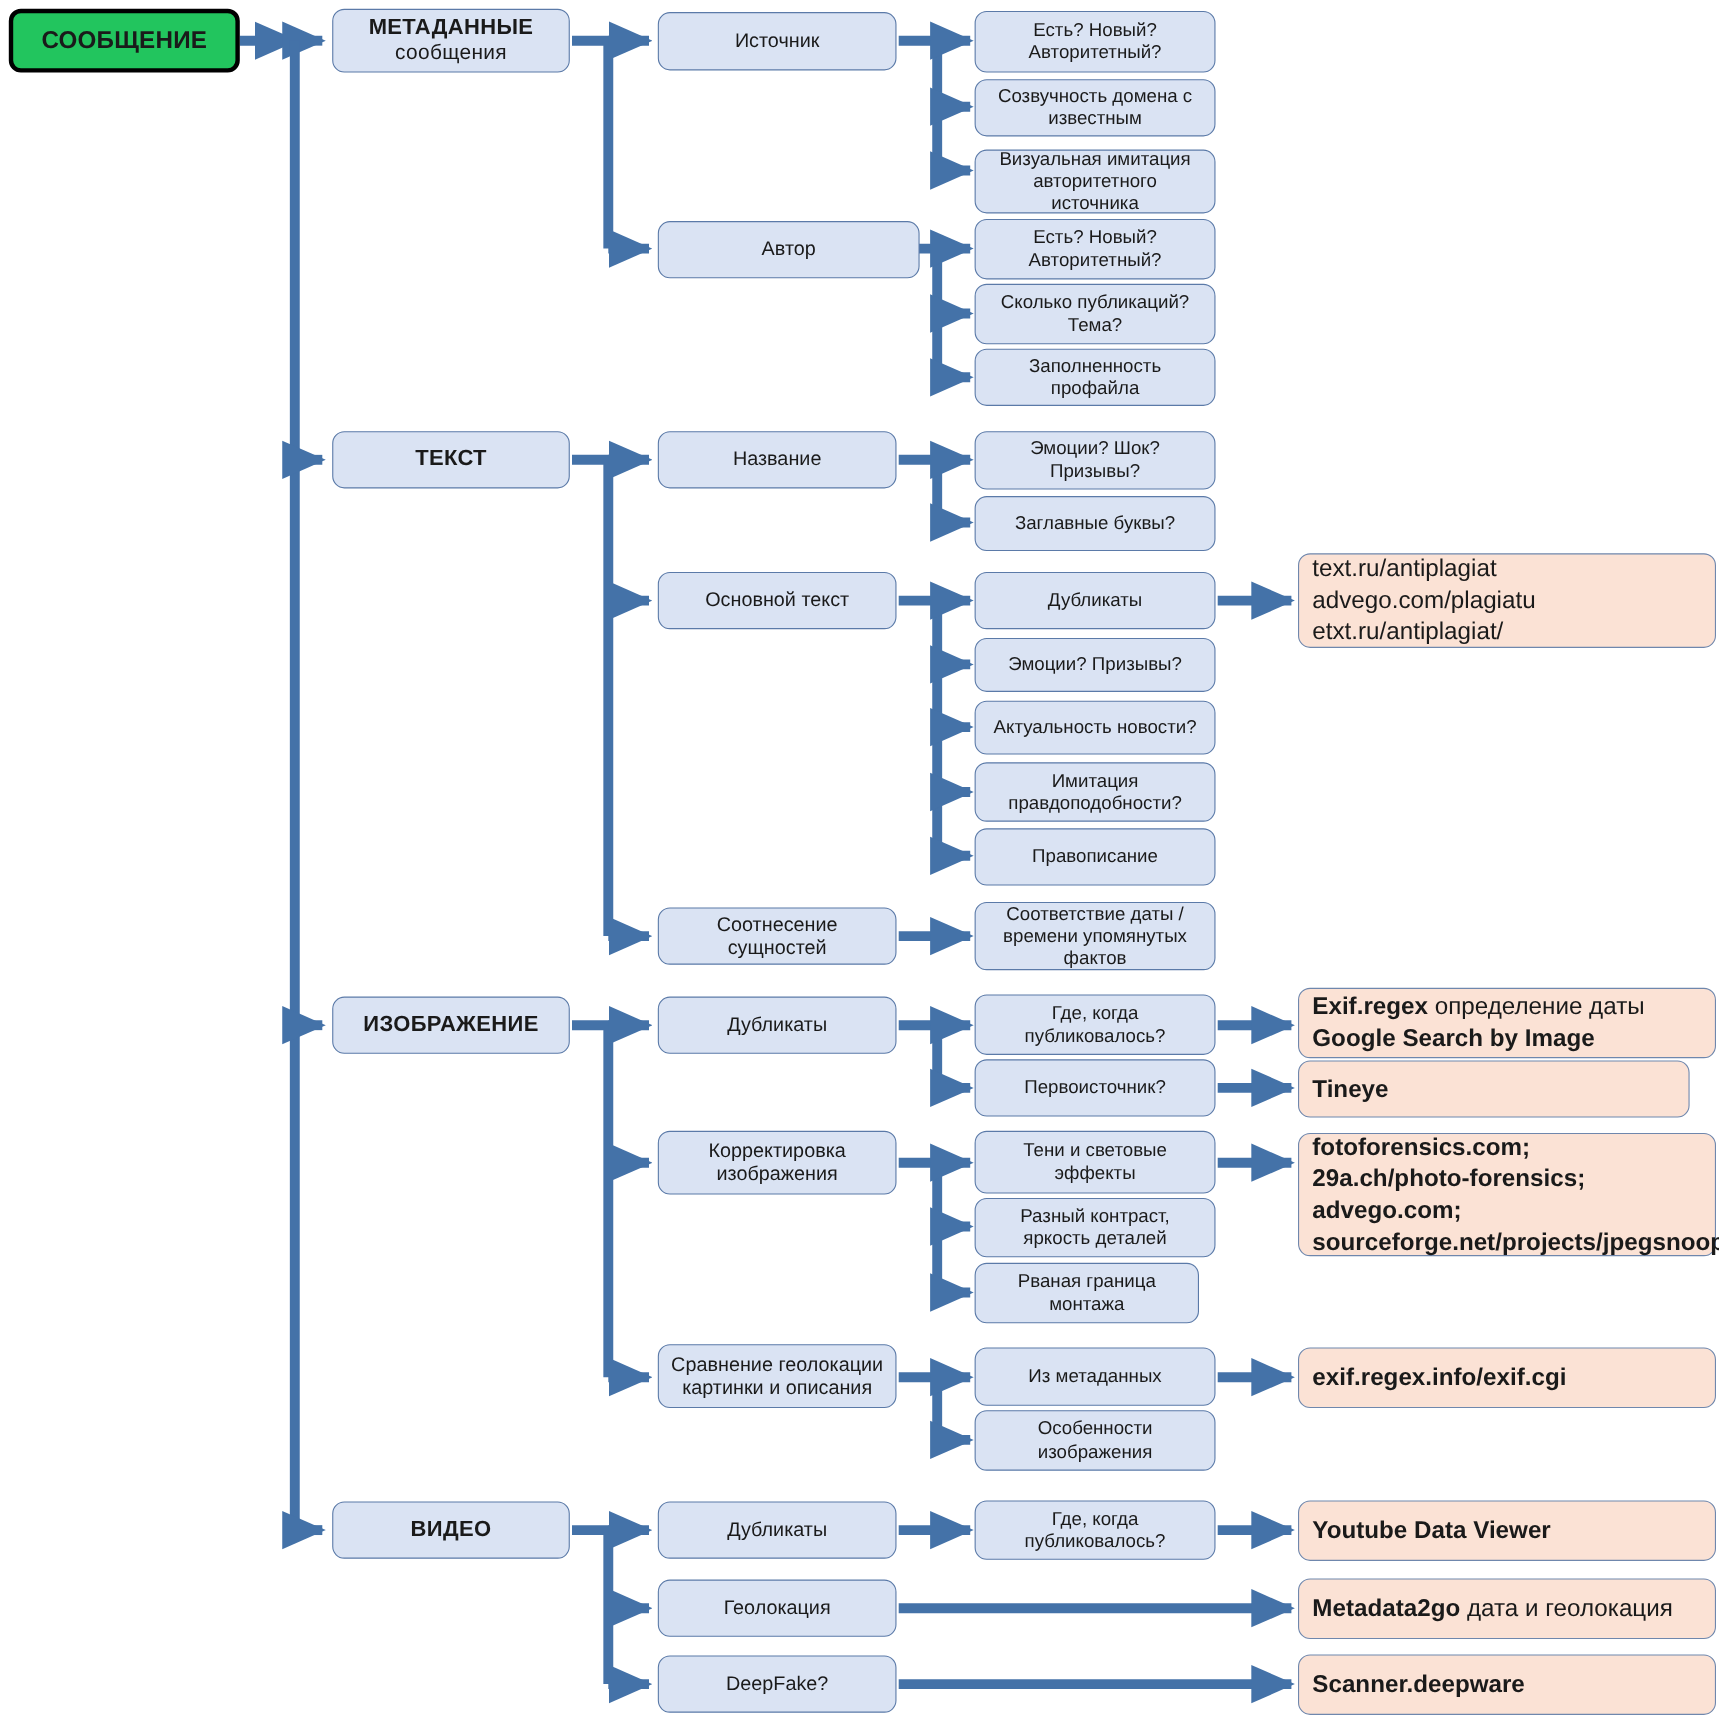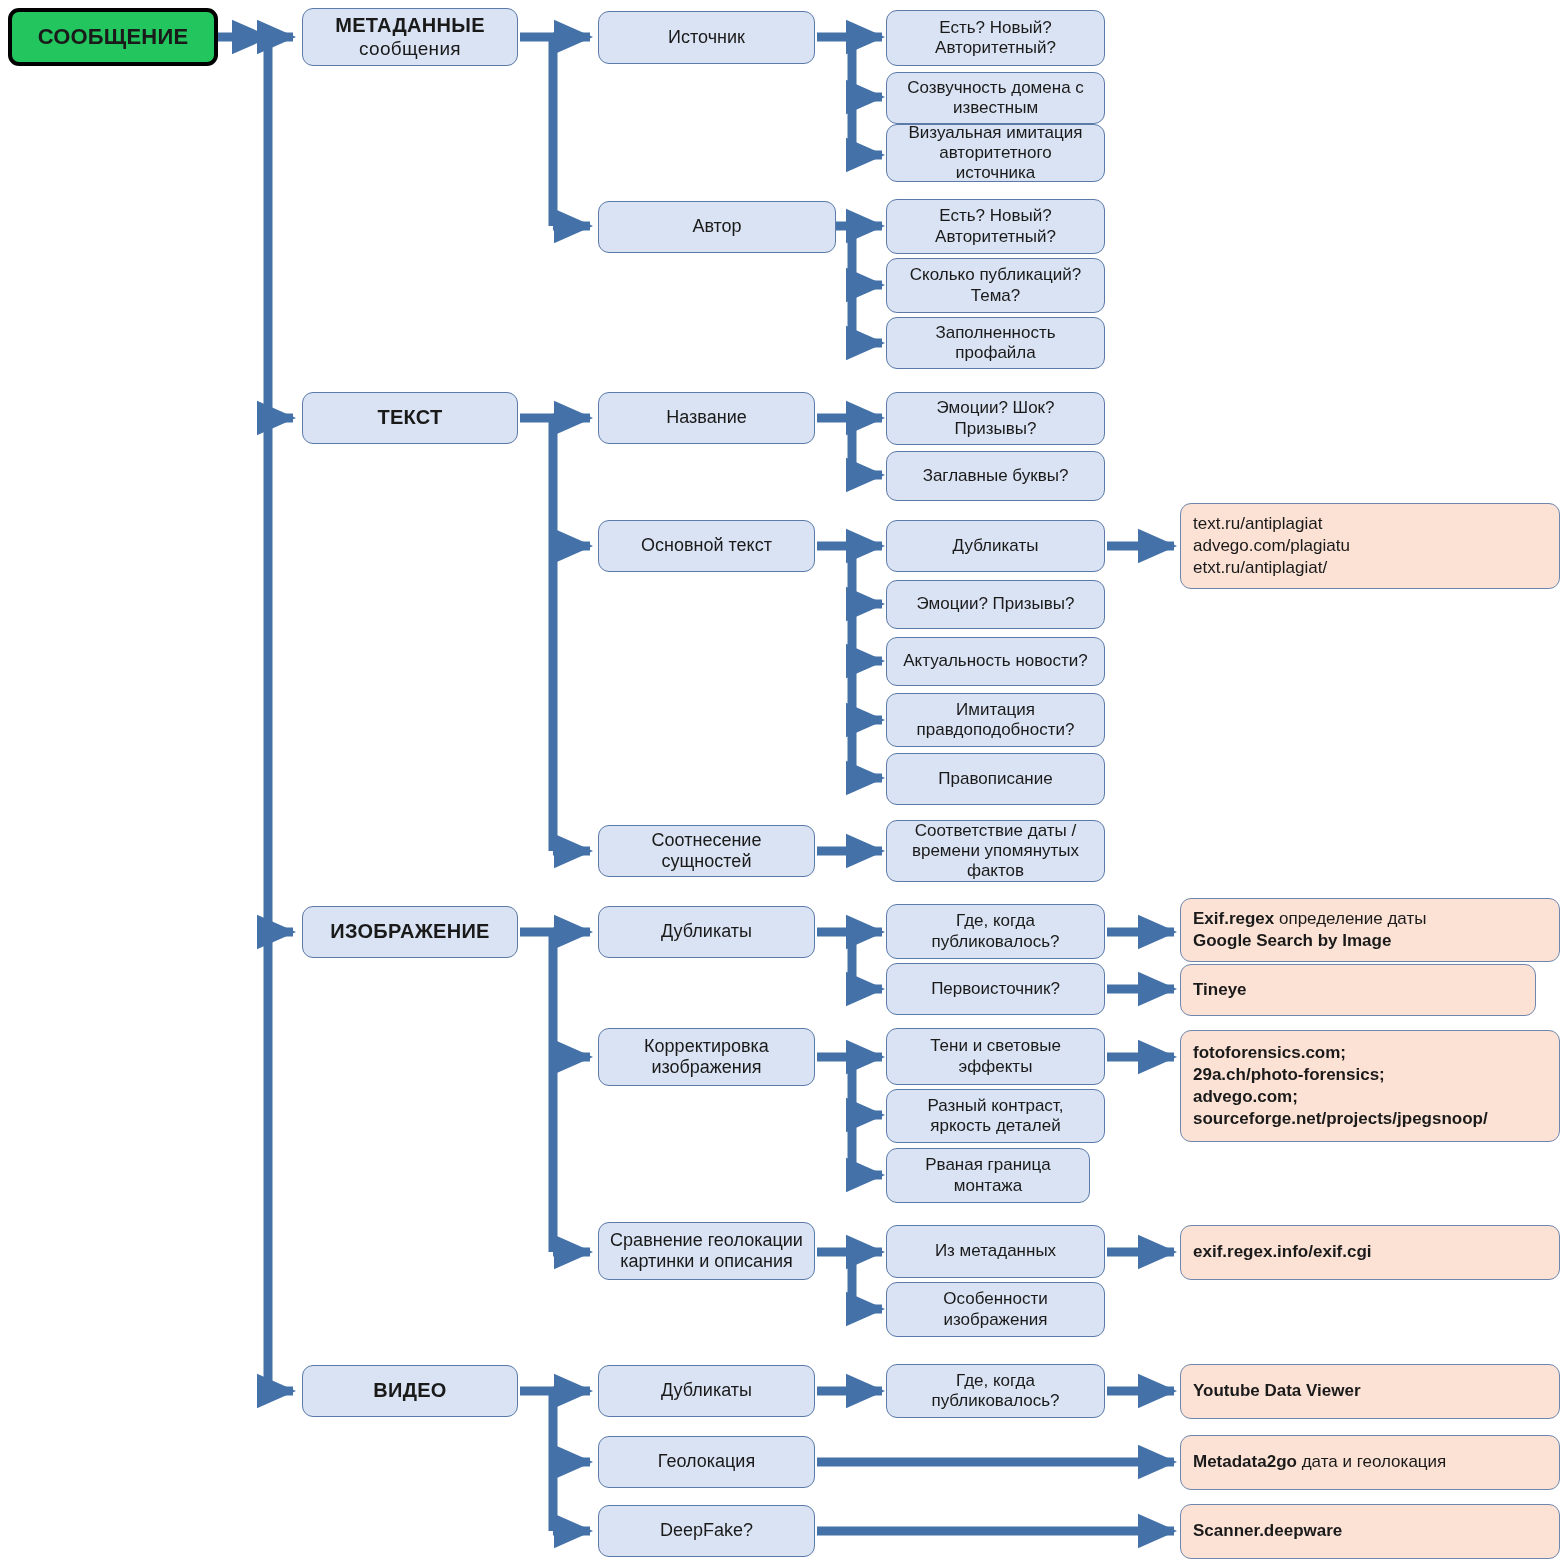--- a/index.html
+++ b/index.html
@@ -54,21 +54,21 @@
     display:block;
   }
   .node.lvl3{ font-size:18px; }
   .node.lvl4{ font-size:17px; }
   .node.tool{
     background:#fbe2d5;
     border:1px solid #6f87ad;
     justify-content:flex-start;
     text-align:left;
     padding:4px 12px;
-    font-size:17px;
+    font-size:22px;
     font-weight:bold;
     line-height:1.30;
   }
   .node.tool.plain{ font-weight:normal; }
   .node.tool .reg{ font-weight:normal; }
   .stack{
     display:flex;
     flex-direction:column;
     align-items:flex-start;
     justify-content:center;
@@ -213,21 +213,21 @@
   <div class="node lvl3" style="left:598px; top:1436px; width:217px; height:52px;">Геолокация</div>
 
   <div class="node lvl3" style="left:598px; top:1505px; width:217px; height:52px;">DeepFake?</div>
 
   <div class="node lvl4" style="left:886px; top:10px; width:219px; height:56px;">Есть? Новый?
 Авторитетный?</div>
 
   <div class="node lvl4" style="left:886px; top:72px; width:219px; height:52px;">Созвучность домена с
 известным</div>
 
-  <div class="node lvl4" style="left:886px; top:124px; width:219px; height:58px;">Визуальная имитация
+  <div class="node lvl4" style="left:886px; top:136px; width:219px; height:58px;">Визуальная имитация
 авторитетного
 источника</div>
 
   <div class="node lvl4" style="left:886px; top:199px; width:219px; height:55px;">Есть? Новый?
 Авторитетный?</div>
 
   <div class="node lvl4" style="left:886px; top:258px; width:219px; height:55px;">Сколько публикаций?
 Тема?</div>
 
   <div class="node lvl4" style="left:886px; top:392px; width:219px; height:53px;">Эмоции? Шок?

